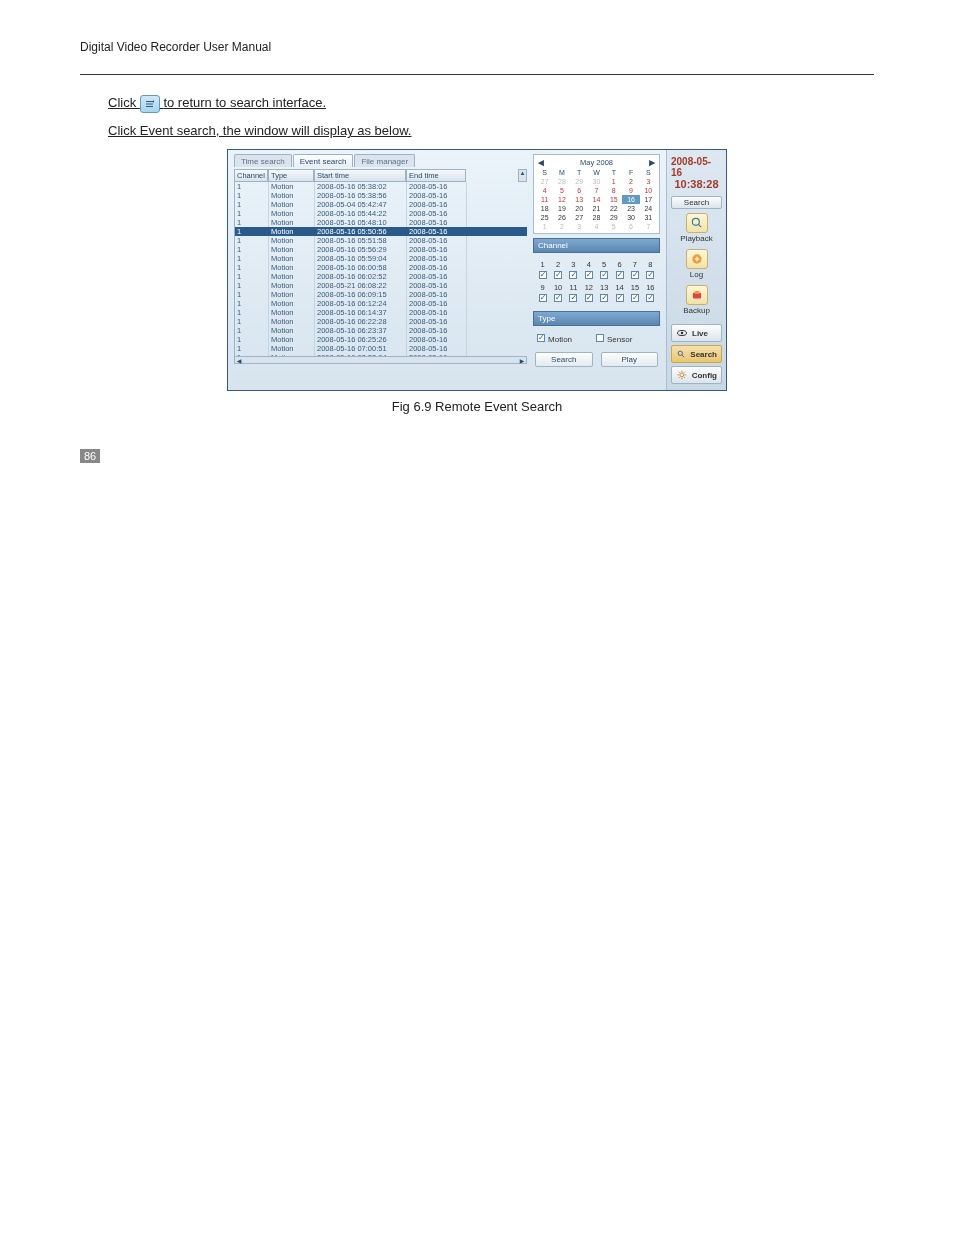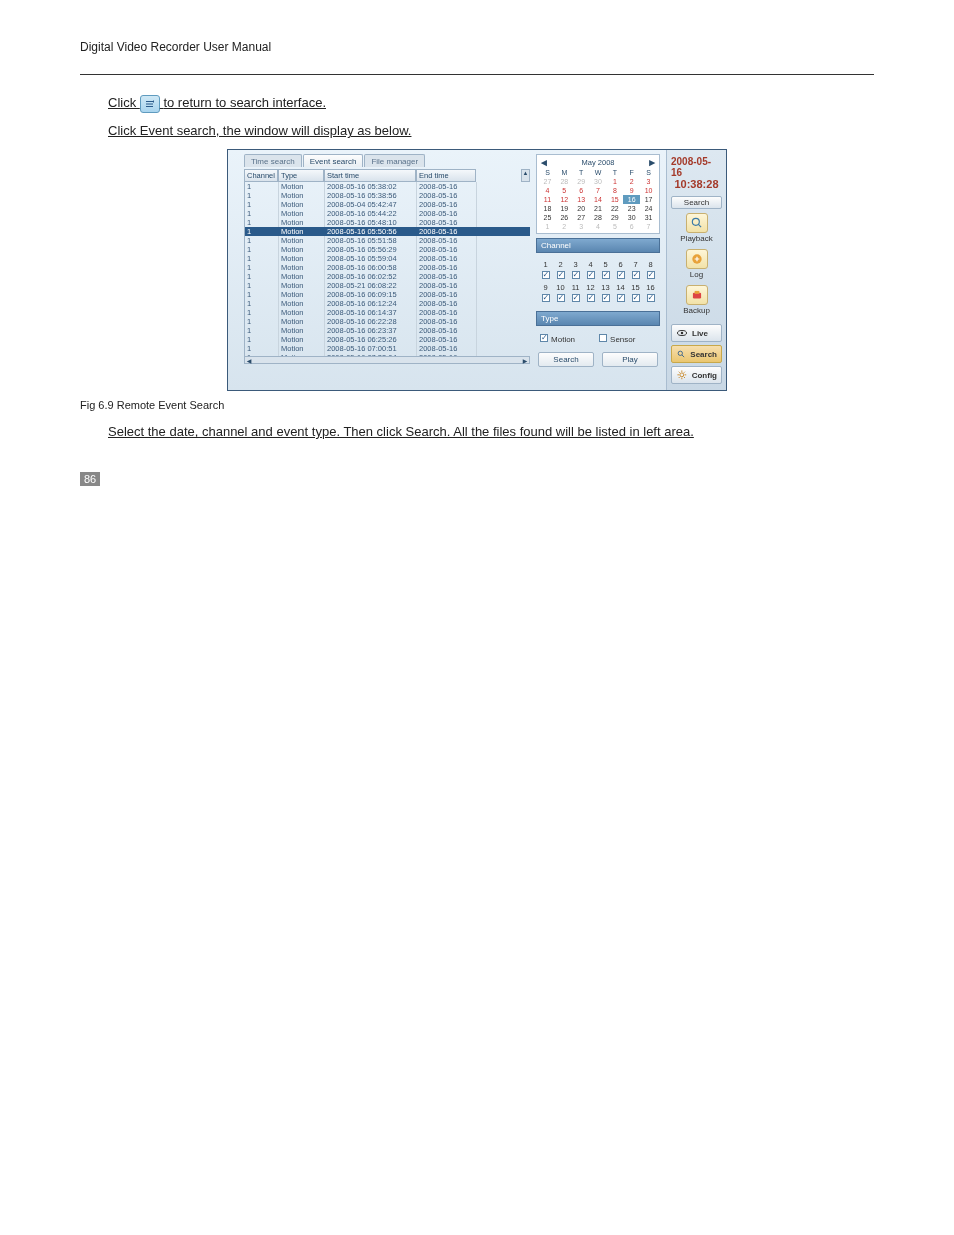--- a/index.html
+++ b/index.html
@@ -23,35 +23,34 @@
   .indent { text-indent: 28px; }
   .inline-icon {
     display: inline-flex; align-items:center; justify-content:center;
     width: 20px; height: 18px;
     border-radius: 3px;
     background: linear-gradient(#cfe8f5,#a9d4ee);
     border:1px solid #5f9bbf;
     vertical-align: middle;
   }
   .inline-icon svg { width:12px; height:12px; }
-  .figure-caption { text-align:left; margin-top:8px; font-size:11px; }
+  .figure-caption { text-align:center; margin-top:8px; font-size:13px; }
   .page-num-badge {
     display:inline-block; background:#888; color:#fff;
     padding:1px 4px; font-size:11px; margin-top:22px;text-align:right;
   }
 
   
   .shot {
     width: 500px; margin: 6px auto 0 auto;
     border:1px solid #3b5a7a;
     background: linear-gradient(#eaf3fa,#d7e4ee);
     font-size: 8.5px;
     color:#333;
     position: relative;
-    padding-left: 10px;
   }
   .shot-body { display:flex; padding:4px 6px 6px 6px; gap:6px; }
   .left-pane { width:300px; display:flex; flex-direction:column; }
   .tabs { display:flex; gap:1px; font-size:8px; margin-bottom:2px; }
   .tab {
     background:linear-gradient(#fdfdfd,#e8eef3);
     border:1px solid #9fb3c6; border-bottom:none;
     padding:2px 6px 1px 6px; border-radius:2px 2px 0 0;
     color:#2a4c6b;
   }
@@ -470,16 +469,15 @@
               </svg>
             </span>
           <span>Config</span>
         </div>
       </div>
     </div>
   </div>
 
   <p class="figure-caption">Fig 6.9 Remote Event Search</p>
 
-  <p class="body-text indent">Select the date, channel and event type. Then click Search. All the files found will be listed in left area.</p>
 
   <span class="page-num-badge">86</span>
 </div>
 
 </body></html>

